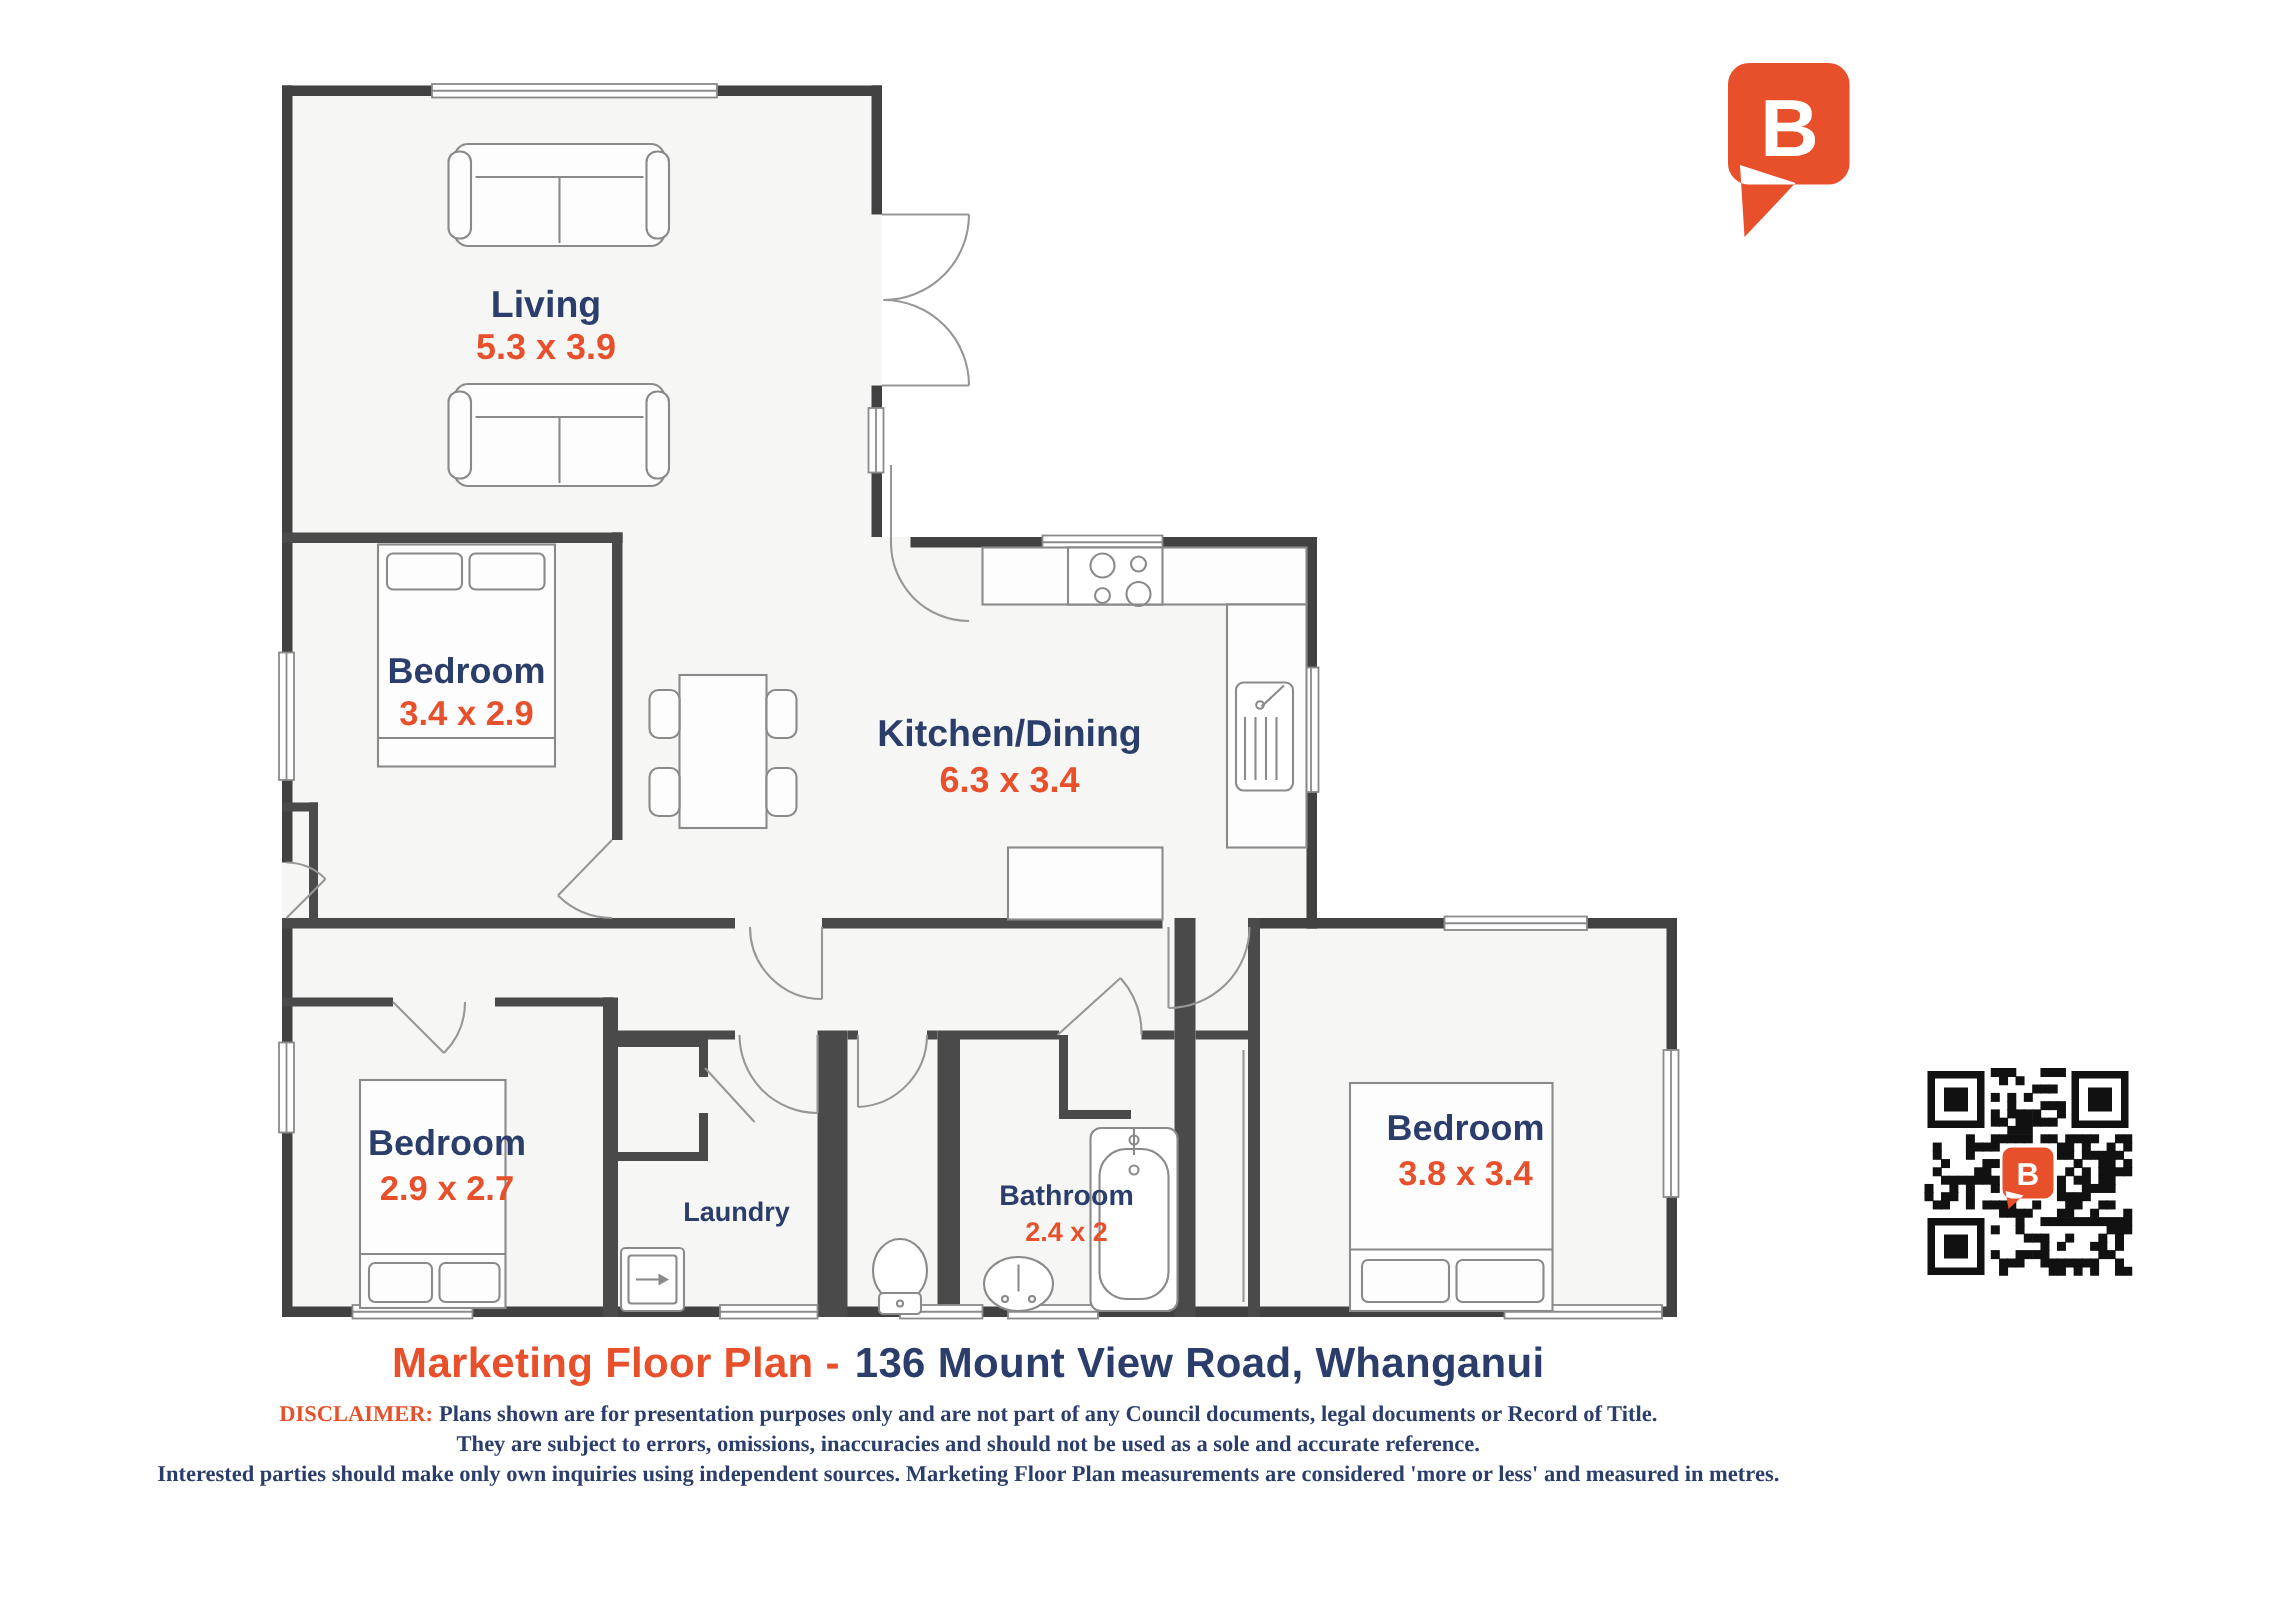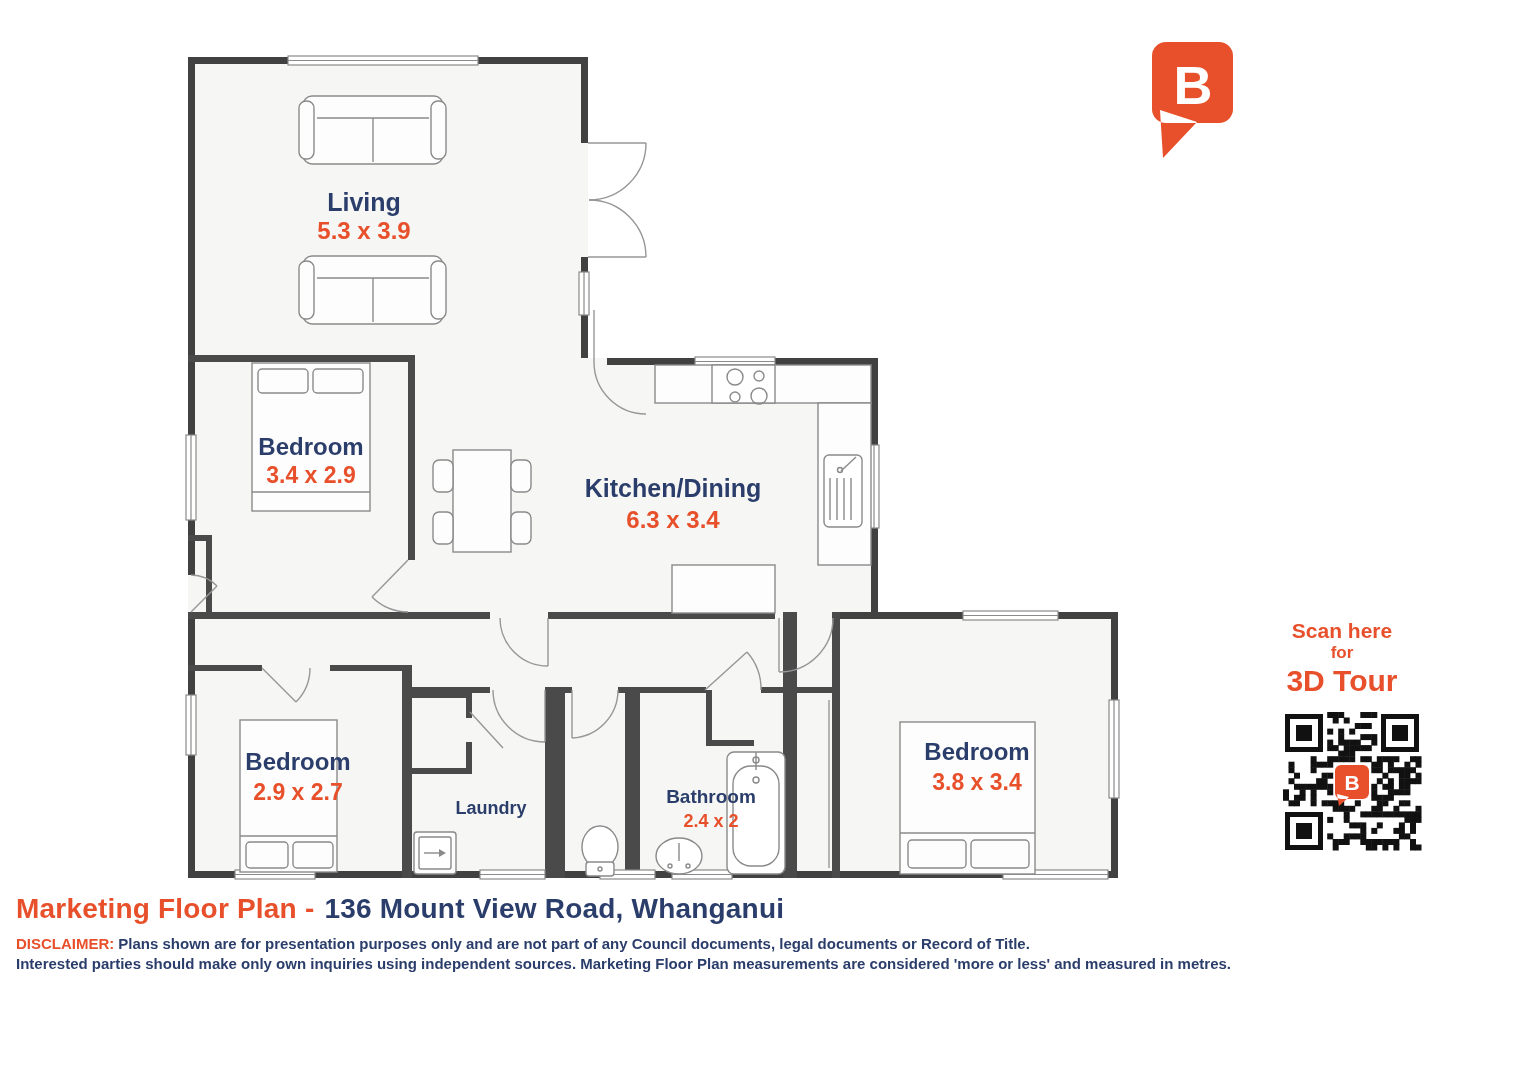--- a/index.html
+++ b/index.html
@@ -3,25 +3,25 @@
 <meta charset="utf-8">
 <style>
   html,body{margin:0;padding:0;background:#ffffff;width:1527px;height:1079px;overflow:hidden;
     font-family:"Liberation Sans", sans-serif;}
   #stage{position:relative;width:1527px;height:1079px;background:#fff;}
   #plan-svg{position:absolute;left:0;top:0;}
   .scan-block{position:absolute;left:1262px;top:620px;width:160px;text-align:center;color:#e8502b;line-height:1.05;}
   .scan-line1{font-size:21px;font-weight:700;}
   .scan-line2{font-size:17px;font-weight:700;margin-top:2px;}
   .scan-line3{font-size:30px;font-weight:700;margin-top:3px;}
-  .footer{position:absolute;left:16px;top:893px;width:1291px;text-align:left;}
+  .footer{position:absolute;left:0;top:893px;width:1291px;text-align:center;}
   .title-line{font-size:28px;font-weight:700;letter-spacing:.2px;}
   .title-label{color:#e8502b;margin-right:10px;}
   .title-address{color:#2b3e6b;}
-  .disclaimer{margin-top:9px;color:#2b3e6b;font-size:15px;font-weight:600;line-height:1.32;}
+  .disclaimer{margin-top:9px;color:#2b3e6b;font-size:15px;font-weight:600;line-height:1.32;font-family:Liberation Serif, serif;}
   .disclaimer-label{color:#e8502b;font-weight:700;margin-right:4px;}
   svg text{font-family:"Liberation Sans", sans-serif;}
   .room-name{fill:#2b3e6b;font-weight:700;}
   .room-dims{fill:#e8502b;font-weight:700;}
 </style>
 </head>
 <body>
 
 <div id="stage">
 
@@ -552,31 +552,27 @@
     </g>
 
     <g>
       <path d="M1341,765 h22 a6,6 0 0 1 6,6 v22 a6,6 0 0 1 -6,6 h-22 a6,6 0 0 1 -6,-6 v-22 a6,6 0 0 1 6,-6 Z
                M1337,794 L1339,806 L1349,797 Z" fill="#e8502b"></path>
       <text x="1352" y="790" text-anchor="middle" font-size="21" font-weight="700" fill="#fff">B</text>
     </g>
   </g>
 </svg>
 
-  <div class="scan-block">
-    <div class="scan-line1">Scan here</div>
-    <div class="scan-line2">for</div>
-    <div class="scan-line3">3D Tour</div>
-  </div>
 
   <div class="footer">
     <div class="title-line">
       <span class="title-label">Marketing Floor Plan -</span><span class="title-address">136 Mount View Road, Whanganui</span>
     </div>
     <div class="disclaimer">
       <div>
         <span class="disclaimer-label">DISCLAIMER:</span><span>Plans shown are for presentation purposes only and are not part of any Council documents, legal documents or Record of Title.</span>
       </div>
+      <div>They are subject to errors, omissions, inaccuracies and should not be used as a sole and accurate reference.</div>
       <div>Interested parties should make only own inquiries using independent sources. Marketing Floor Plan measurements are considered 'more or less' and measured in metres.</div>
     </div>
   </div>
 
 </div>
 
 </body></html>

